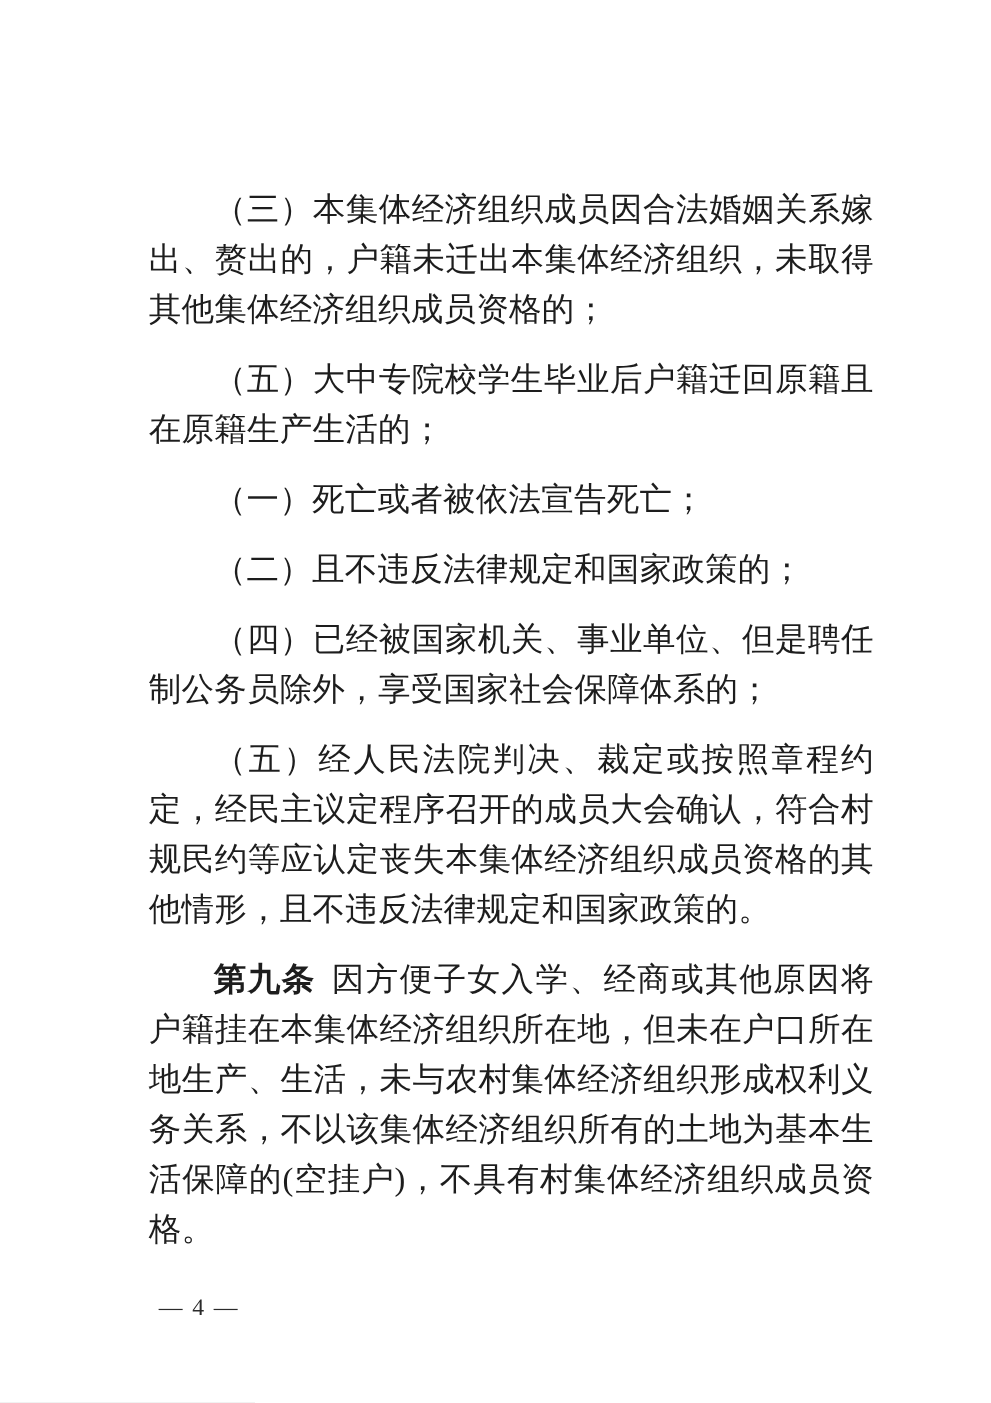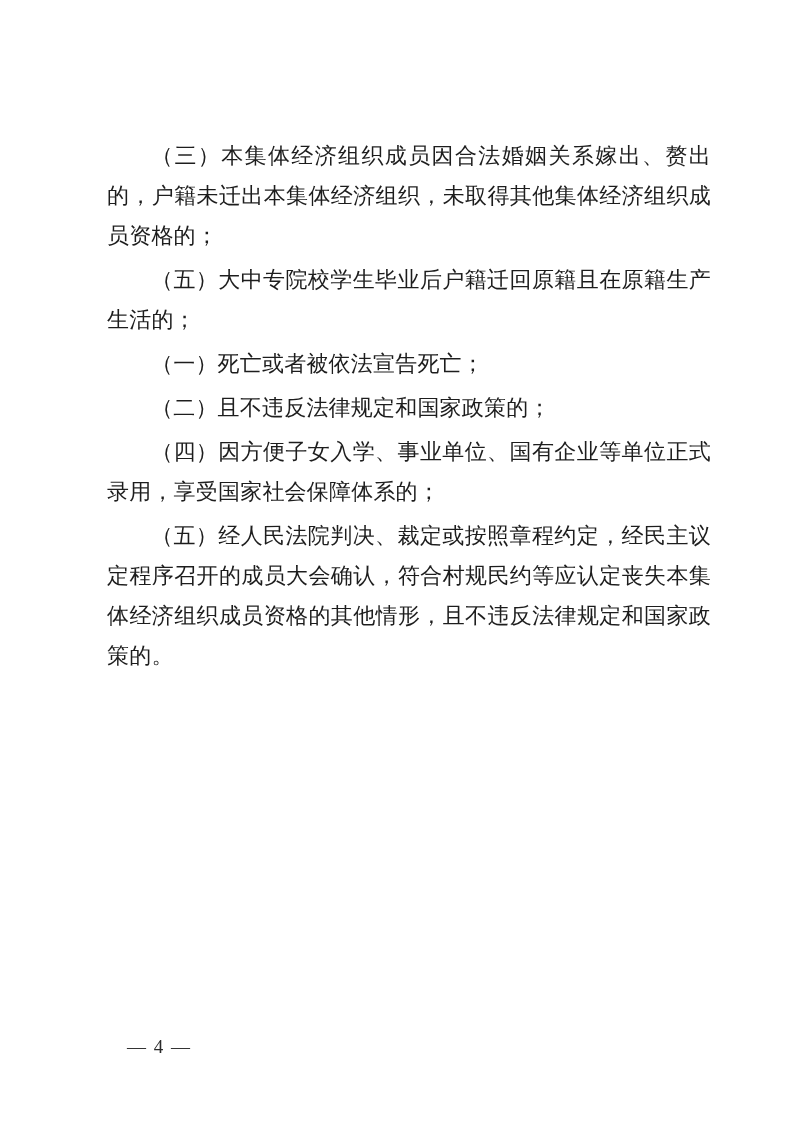--- a/index.html
+++ b/index.html
@@ -13,22 +13,22 @@
     font-family: "Liberation Serif", "DejaVu Serif", serif;
     overflow: hidden;
   }
   .content {
     position: absolute;
     left: 103px;
     top: 132px;
     width: 612px;
   }
   p.para {
-    margin: 4px;
-    font-size: 22px;
+    margin: 16px;
+    font-size: 26px;
     line-height: 40px;
     text-align: justify;
     text-indent: 2em;
     letter-spacing: 0.2px;
     word-break: break-all;
   }
   .article-no {
     font-weight: 700;
     margin-right: 0.5em;
   }
@@ -58,21 +58,24 @@
 
 
     <p class="para one-line">（五）大中专院校学生毕业后户籍迁回原籍且在原籍生产生活的；</p>
 
 
     <p class="para">（一）死亡或者被依法宣告死亡；</p>
 
     <p class="para">（二）且不违反法律规定和国家政策的；</p>
 
 
-    <p class="para">（四）因方便子女入学、事业单位、国有企业等单位正式录用，享受国家社会保障体系的；</p>
+    <p class="para">（四）已经被国家机关、事业单位、但是聘任制公务员除外，享受国家社会保障体系的；</p>
 
     <p class="para gap-before">（五）经人民法院判决、裁定或按照章程约定，经民主议定程序召开的成员大会确认，符合村规民约等应认定丧失本集体经济组织成员资格的其他情形，且不违反法律规定和国家政策的。</p>
 
+    <p class="para">
+      <span class="article-no">第九条</span><span>因方便子女入学、经商或其他原因将户籍挂在本集体经济组织所在地，但未在户口所在地生产、生活，未与农村集体经济组织形成权利义务关系，不以该集体经济组织所有的土地为基本生活保障的(空挂户)，不具有村集体经济组织成员资格。</span>
+    </p>
 
   </div>
 
   <div class="page-number">— 4 —</div>
 </div>
 
 </body></html>

